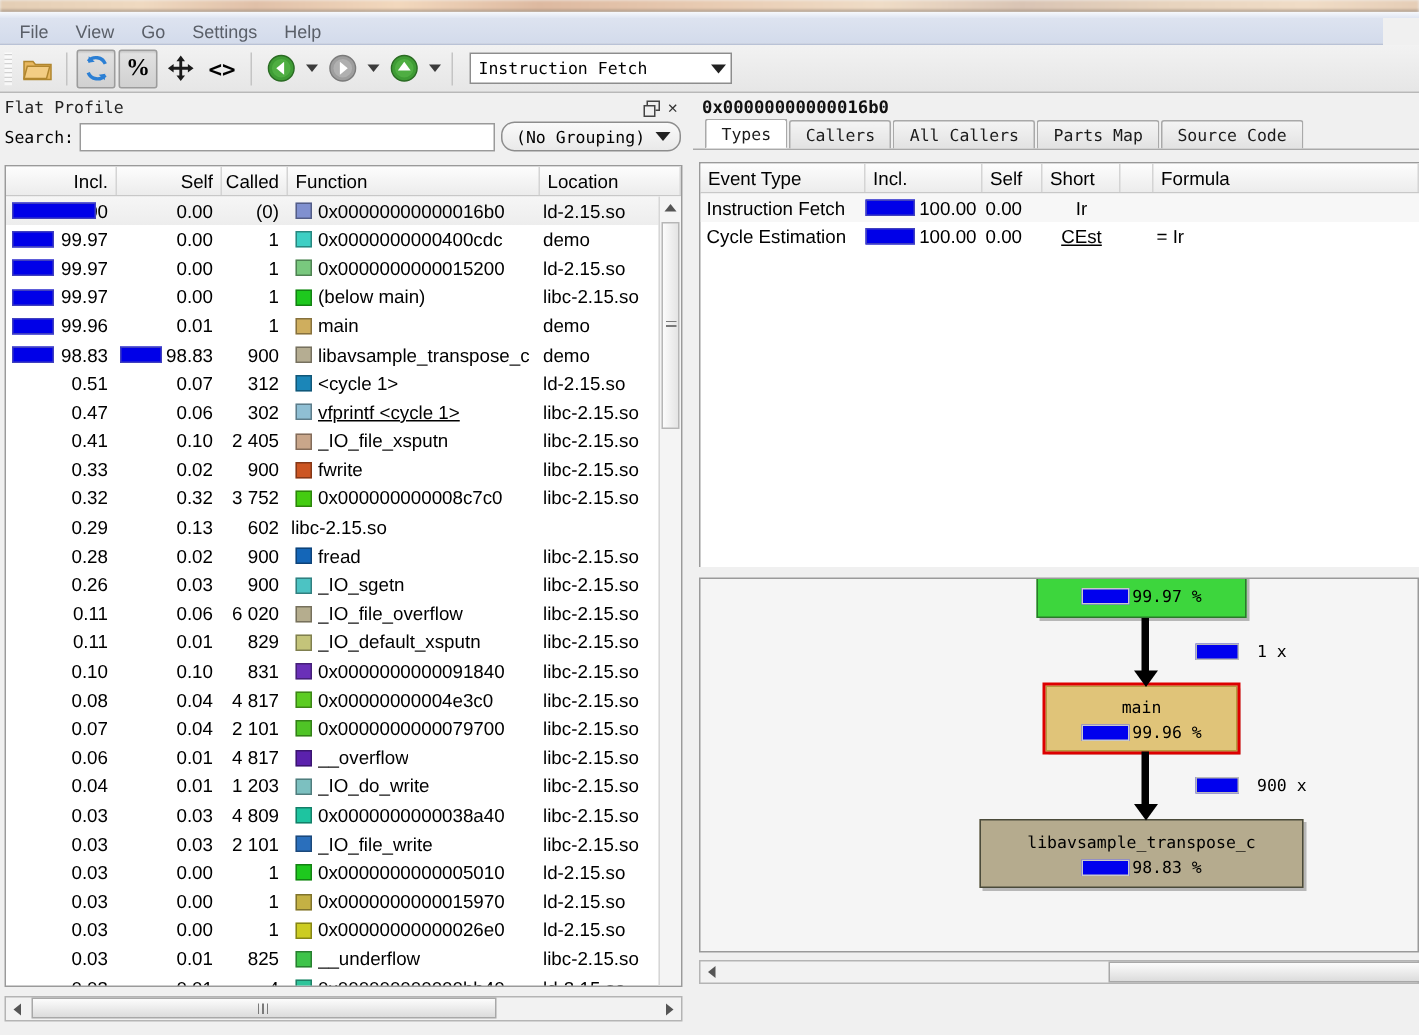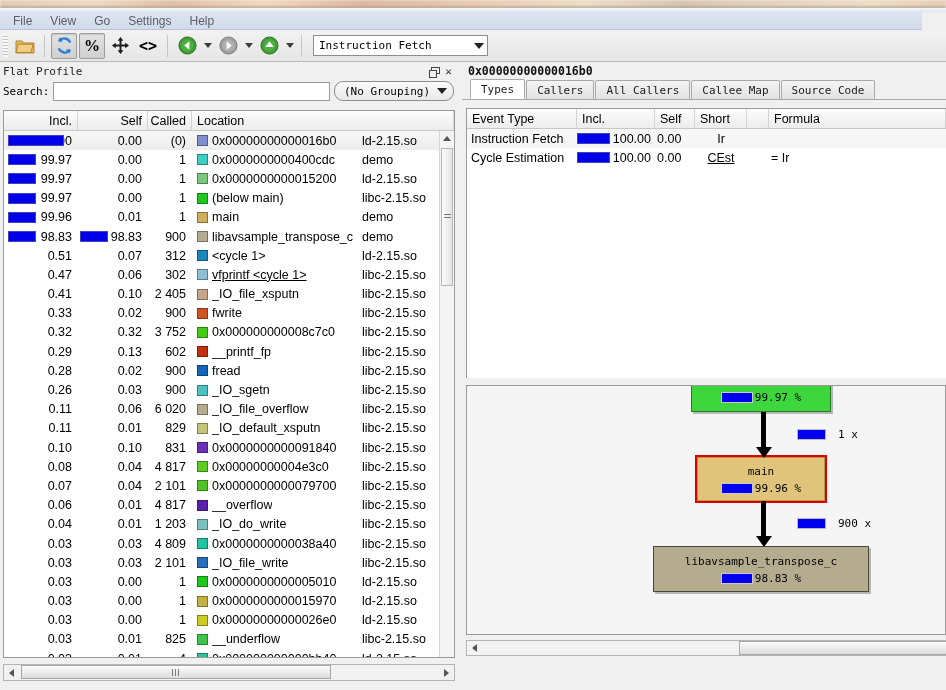--- a/index.html
+++ b/index.html
@@ -414,20 +414,21 @@
         <span class="cc"></span>
       </div>
     </div>
   </div>
 
   <div class="table-wrap">
     <div class="thead" id="flat-thead">
         <div class="th c-incl num">Incl.</div>
         <div class="th c-self num">Self</div>
         <div class="th c-call num">Called</div>
+        <div class="th c-func">Function</div>
         <div class="th c-loc">Location</div>
       </div>
     <div class="tbody" id="flat-tbody">
         <div class="trow sel">
           <div class="td c-incl num bar-cell" style="position: relative;">
             <div class="bar" style="width: 56px; position: absolute; left: 4px;"></div>
             <span>100.00</span>
           </div>
           <div class="td c-self num bar-cell" style="position: relative;">
             <span>0.00</span>
@@ -586,24 +587,20 @@
           <div class="td c-loc loc">libc-2.15.so</div>
         </div>
         <div class="trow">
           <div class="td c-incl num bar-cell">
             <span>0.29</span>
           </div>
           <div class="td c-self num bar-cell" style="position: relative;">
             <span>0.13</span>
           </div>
           <div class="td c-call num">602</div>
-          <div class="td c-func" style="padding-left: 5px;">
-            <span class="swatch" style="background: rgb(194, 49, 13);"></span>
-            <span class="fn">__printf_fp</span>
-          </div>
           <div class="td c-loc loc">libc-2.15.so</div>
         </div>
         <div class="trow">
           <div class="td c-incl num bar-cell">
             <span>0.28</span>
           </div>
           <div class="td c-self num bar-cell" style="position: relative;">
             <span>0.02</span>
           </div>
           <div class="td c-call num">900</div>
@@ -853,21 +850,21 @@
   </div>
 
   <div class="splitter"></div>
 
   <div class="right-pane">
     <div class="rp-title">0x00000000000016b0</div>
     <div class="tabstrip" id="top-tabs">
         <div class="tab active">Types</div>
         <div class="tab">Callers</div>
         <div class="tab">All Callers</div>
-        <div class="tab">Callee Map</div>
+        <div class="tab">Parts Map</div>
         <div class="tab">Source Code</div>
       </div>
   </div>
 
   <div class="evt-wrap">
     <div class="evt-head" id="evt-head">
         <div class="th e-type">Event Type</div>
         <div class="th e-incl">Incl.</div>
         <div class="th e-self">Self</div>
         <div class="th e-short">Short</div>

